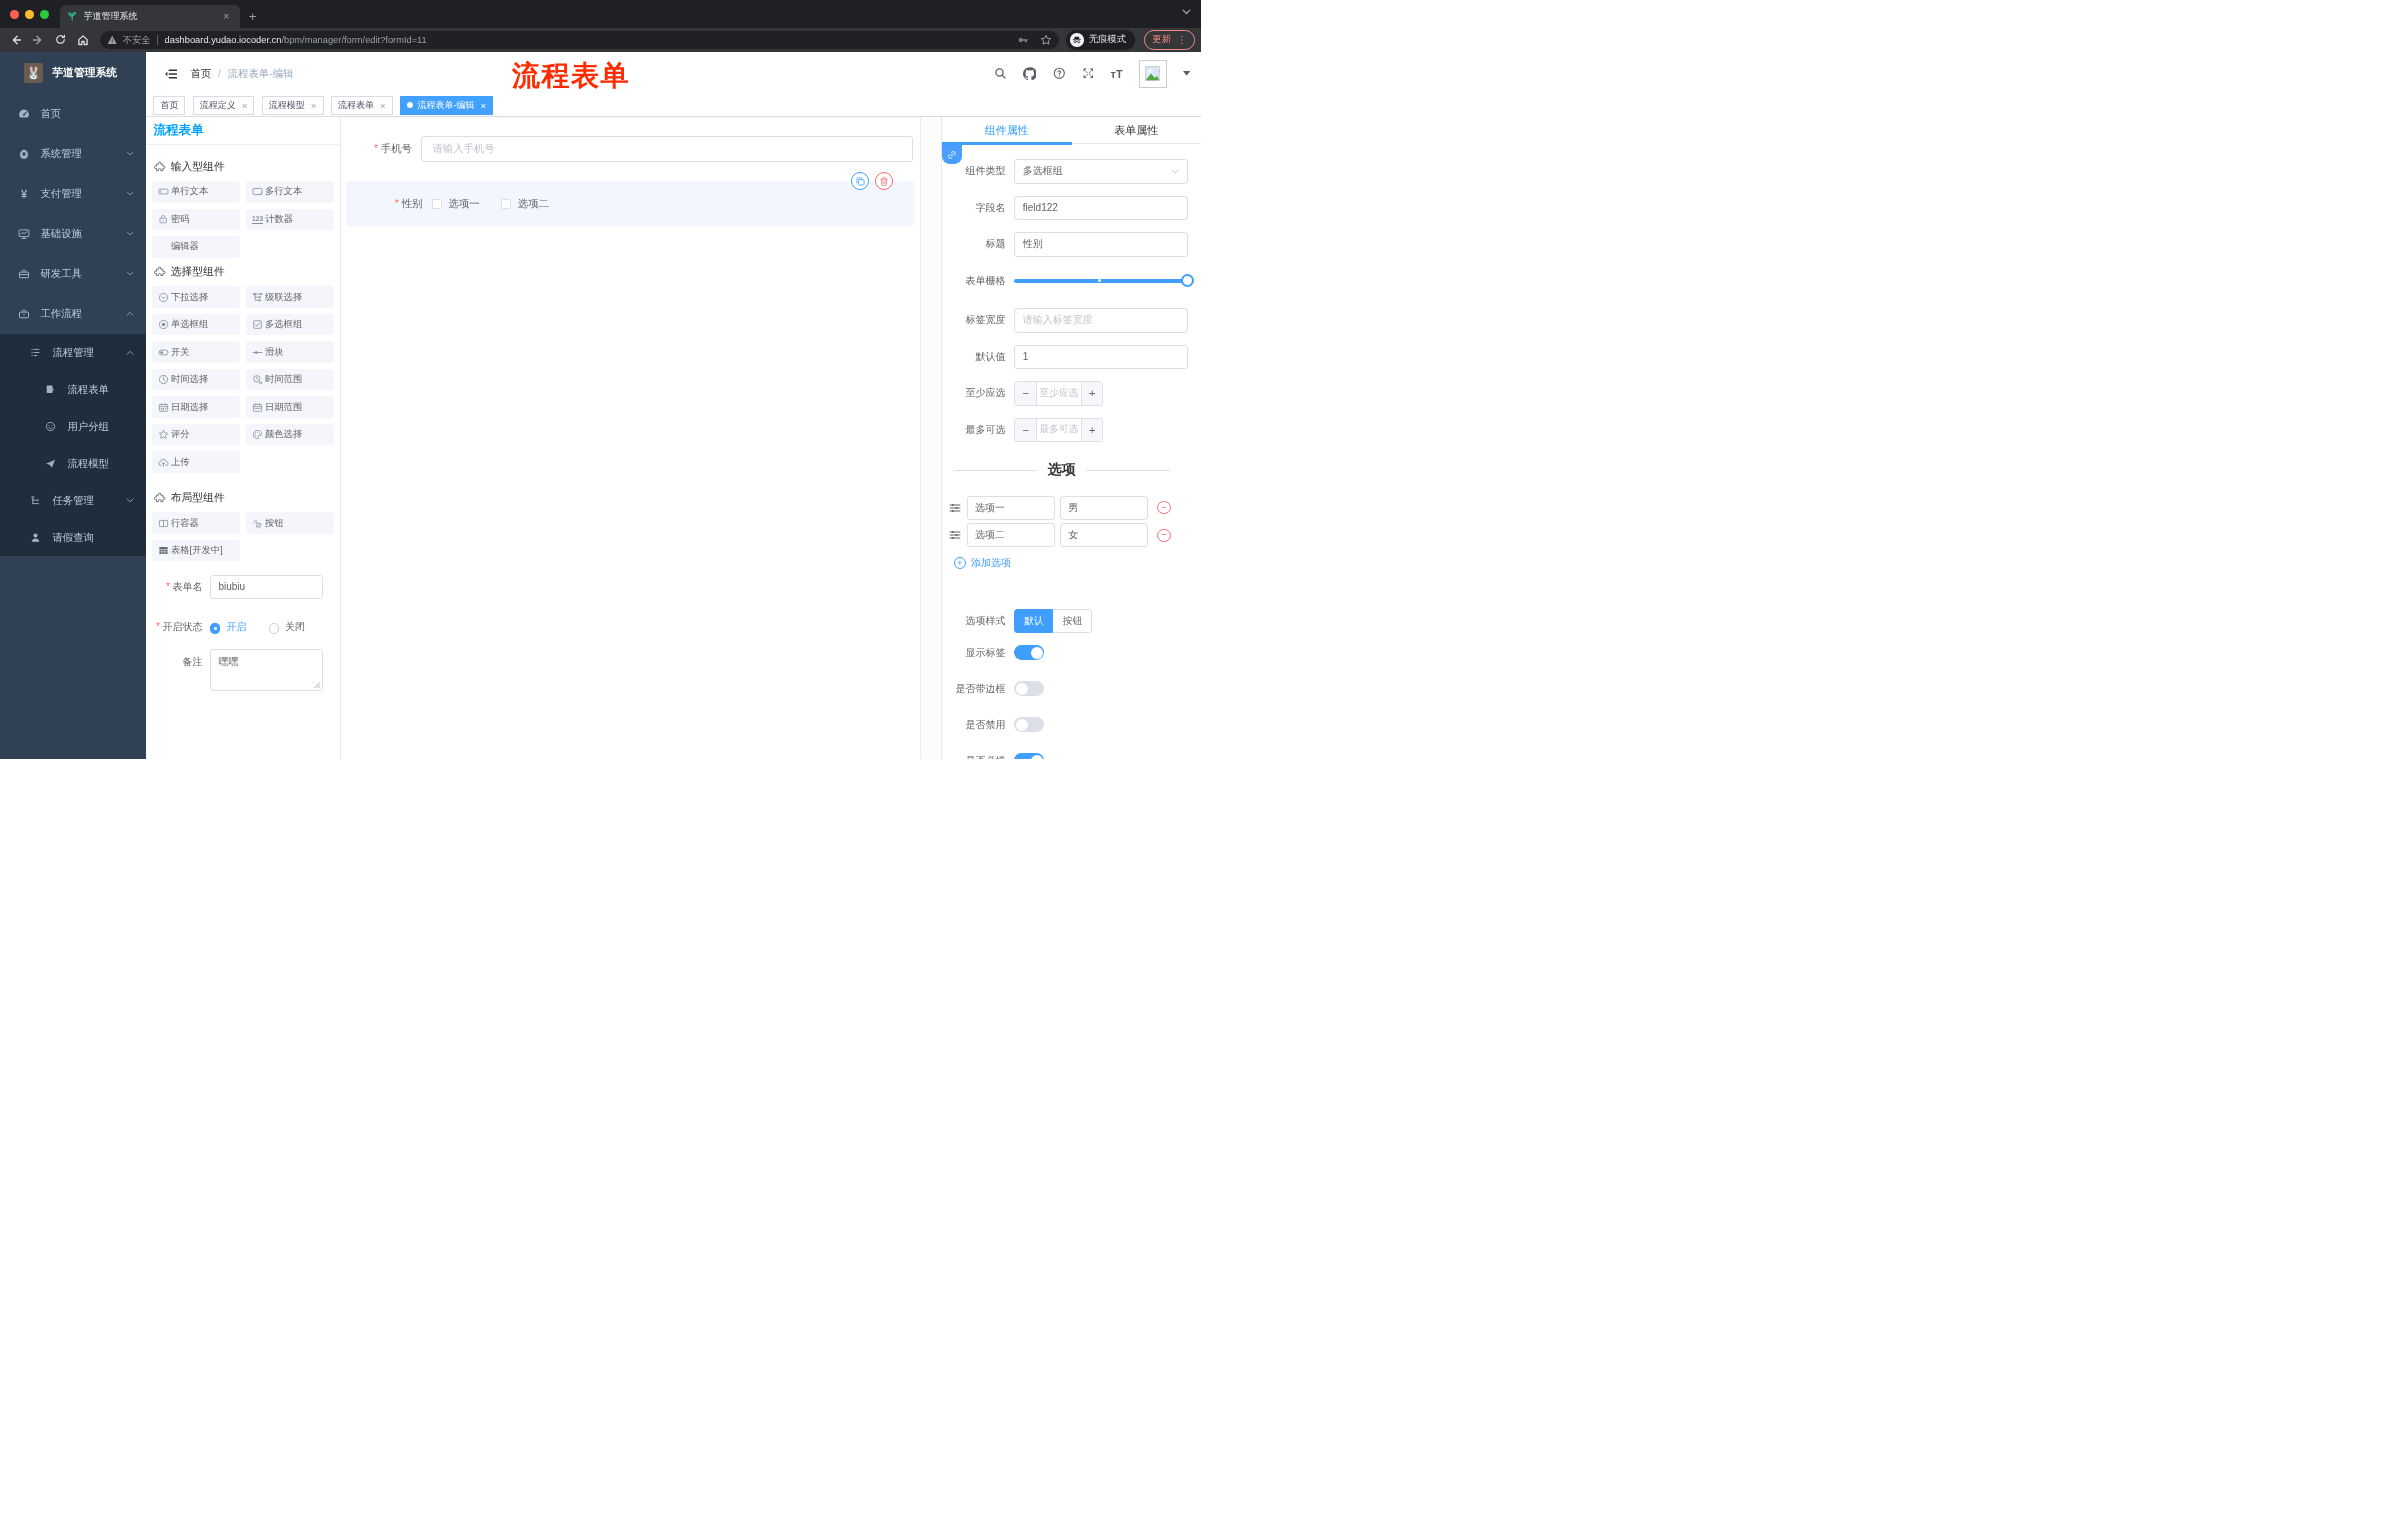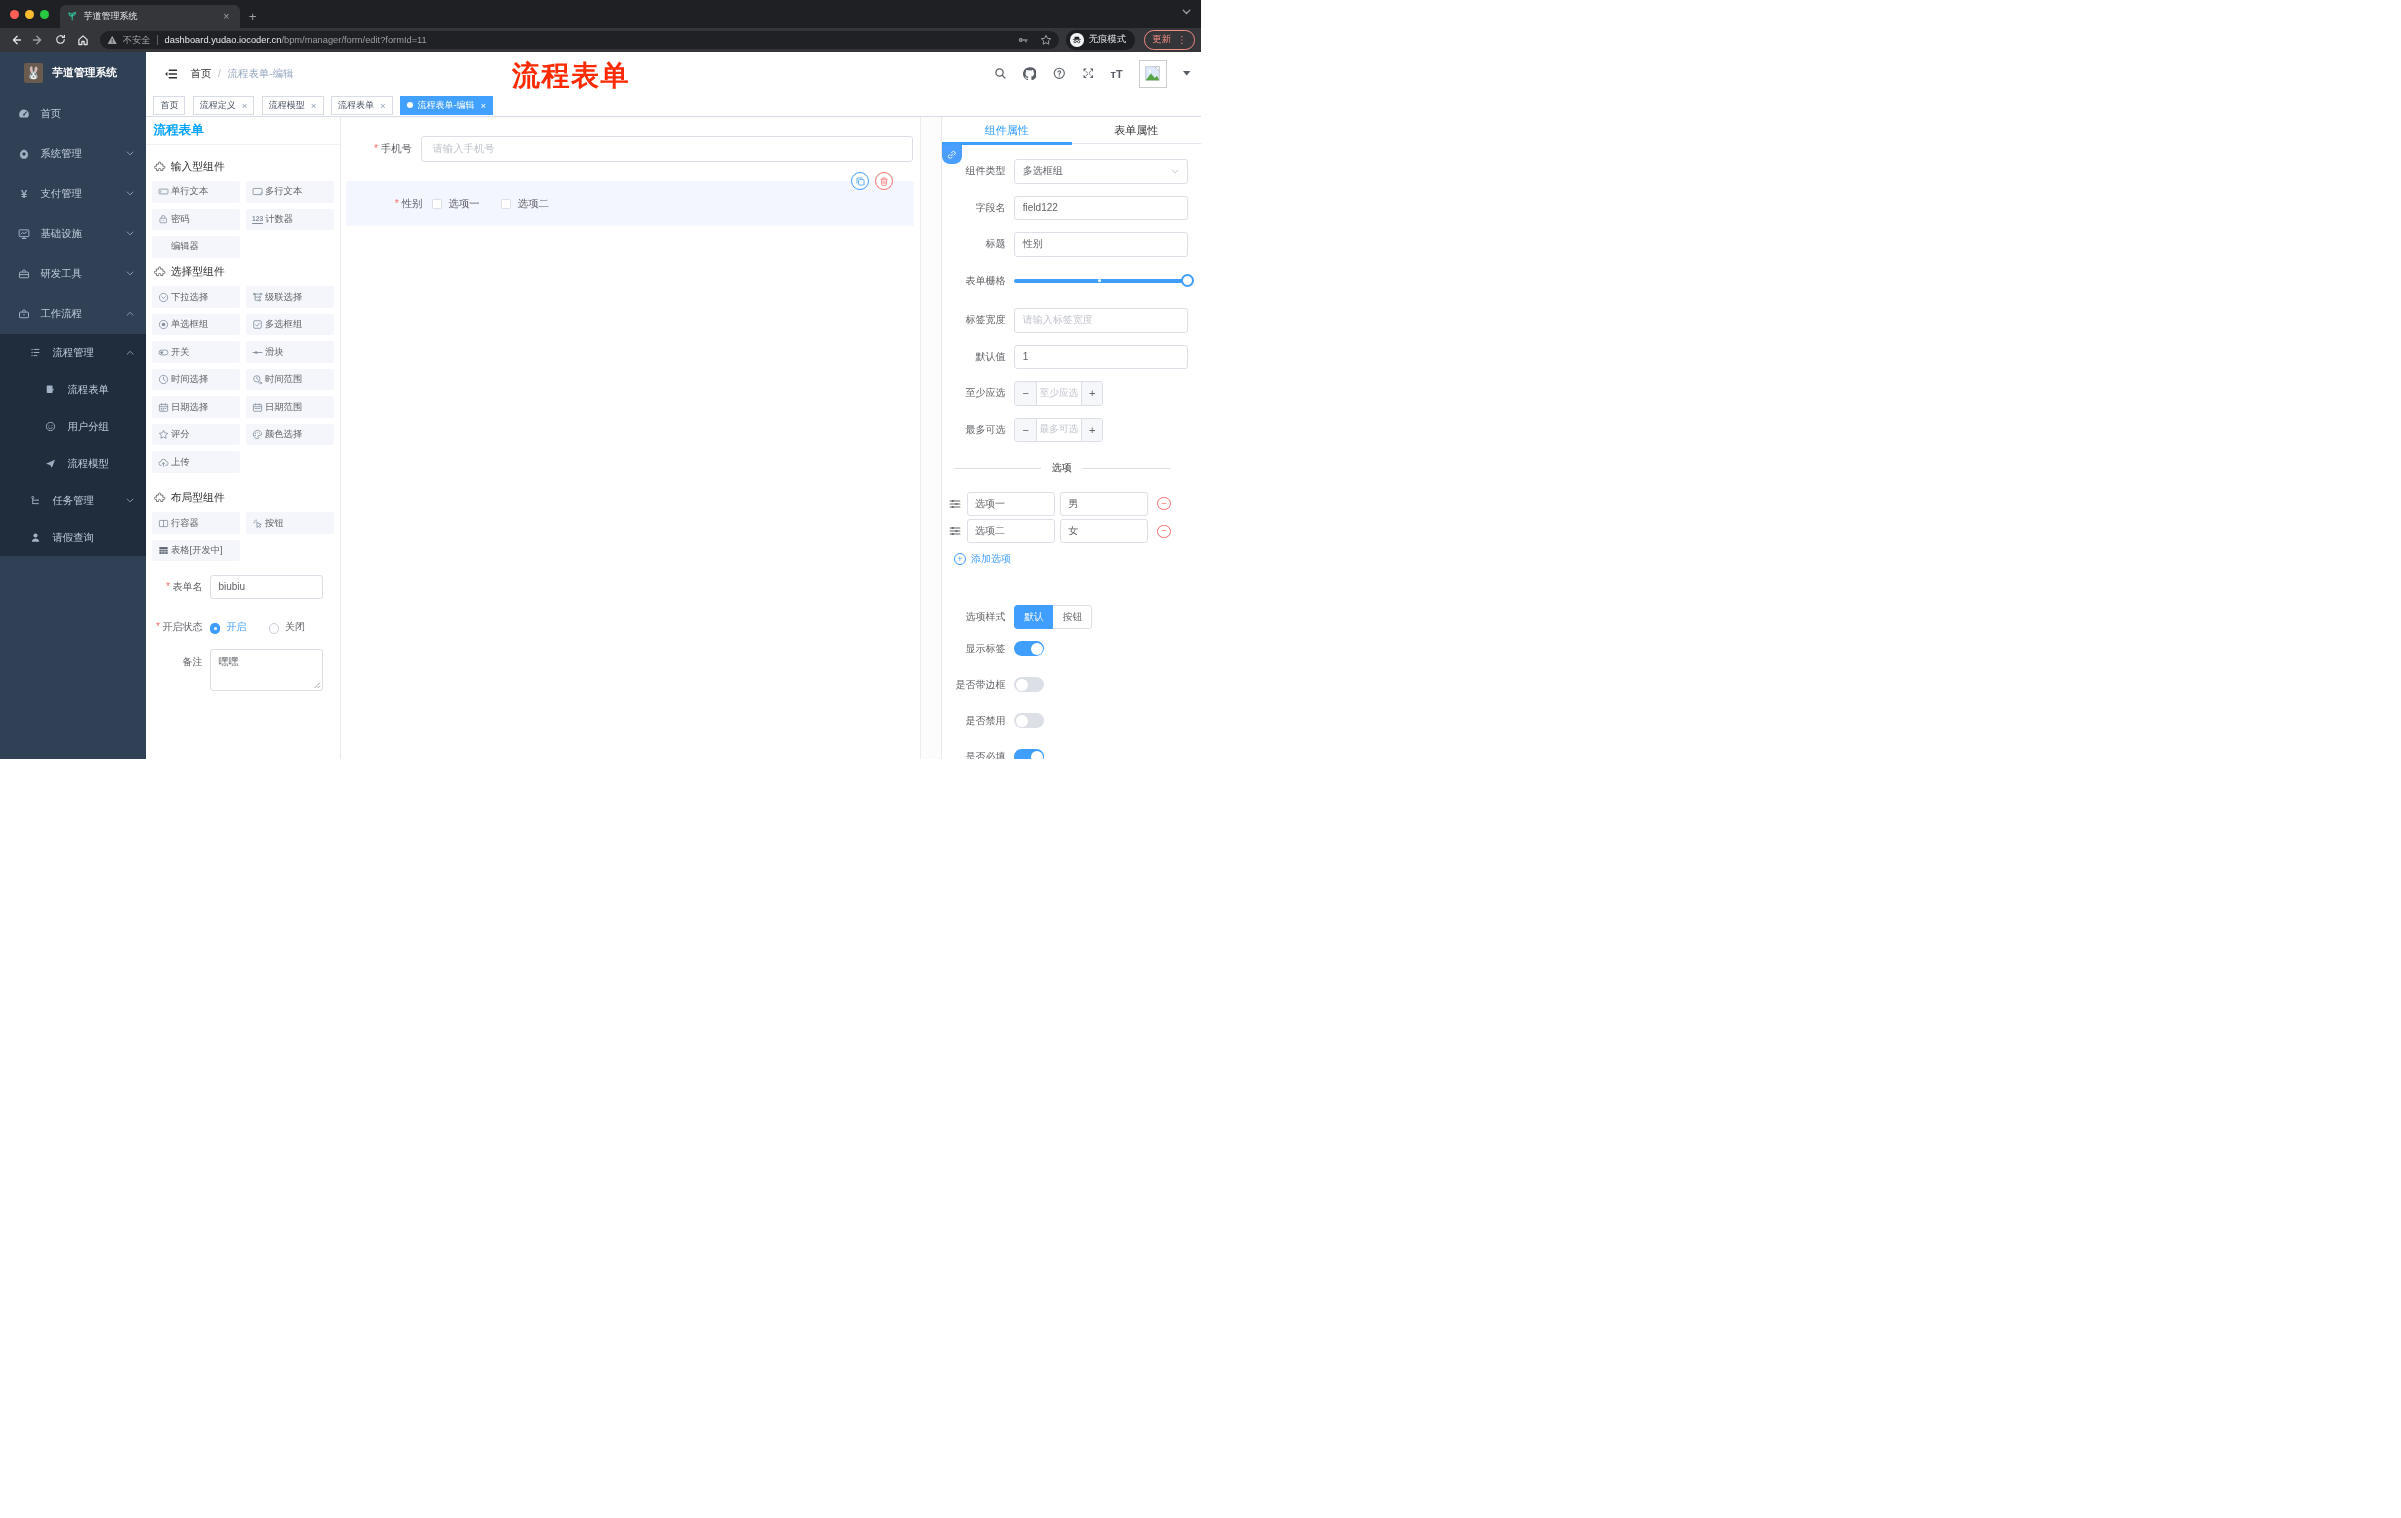--- a/index.html
+++ b/index.html
@@ -132,21 +132,21 @@
   .slider { position:relative; height:24.5px; flex:1; display:flex; align-items:center; }
   .sl-track { width:100%; height:4.5px; border-radius:2.2px; background:#409eff; position:relative; }
   .sl-mark { position:absolute; left:48%; top:0.7px; width:3px; height:3px; border-radius:50%; background:#fff; }
   .sl-handle { position:absolute; right:-6.7px; top:-4.5px; width:13.4px; height:13.4px; background:#fff; border:2.2px solid #409eff; border-radius:50%; }
   .stepper { width:89px; height:24.5px; border:0.7px solid #dcdfe6; border-radius:3px; display:flex; overflow:hidden; }
   .st-btn { width:21.5px; background:#f5f7fa; color:#606266; display:flex; align-items:center; justify-content:center; font-size:11px; }
   .st-btn.l { border-right:0.7px solid #dcdfe6; } .st-btn.r { border-left:0.7px solid #dcdfe6; }
   .st-val { flex:1; display:flex; align-items:center; justify-content:center; color:#c0c4cc; font-size:9.7px; }
   .divider { display:flex; align-items:center; gap:10.4px; margin:19.3px 18px 16.3px 4.5px; }
   .divider .ln { flex:1; height:0.7px; background:#dcdfe6; }
-  .divider .dtx { color:#303133; font-size:10px; font-weight:normal; }
+  .divider .dtx { color:#303133; font-size:14px; font-weight:bold; }
   .opt-row { display:flex; align-items:center; gap:5.2px; margin-bottom:3.7px; }
   .drag-h { color:#606266; flex:none; }
   .opt-inp { width:88px; height:24px; }
   .rm-btn { width:13.4px; height:13.4px; border-radius:50%; border:1.1px solid #f56c6c; color:#f56c6c; display:flex; align-items:center; justify-content:center; font-size:9.7px; line-height:1; margin-left:4.5px; }
   .add-opt { display:flex; align-items:center; gap:5.2px; color:#409eff; font-size:10px; margin:9px 0 0 4.5px; cursor:pointer; }
   .add-opt .pc { width:12px; height:12px; border:0.7px solid #409eff; border-radius:50%; display:flex; align-items:center; justify-content:center; font-size:9px; }
   .style-row { margin-top:39px; }
   .seg { display:flex; height:24px; border-radius:3px; overflow:hidden; }
   .seg span { width:39px; display:flex; align-items:center; justify-content:center; font-size:9.7px; border:0.7px solid #dcdfe6; }
   .seg .on { background:#409eff; border-color:#409eff; color:#fff; border-radius:3px 0 0 3px; }

